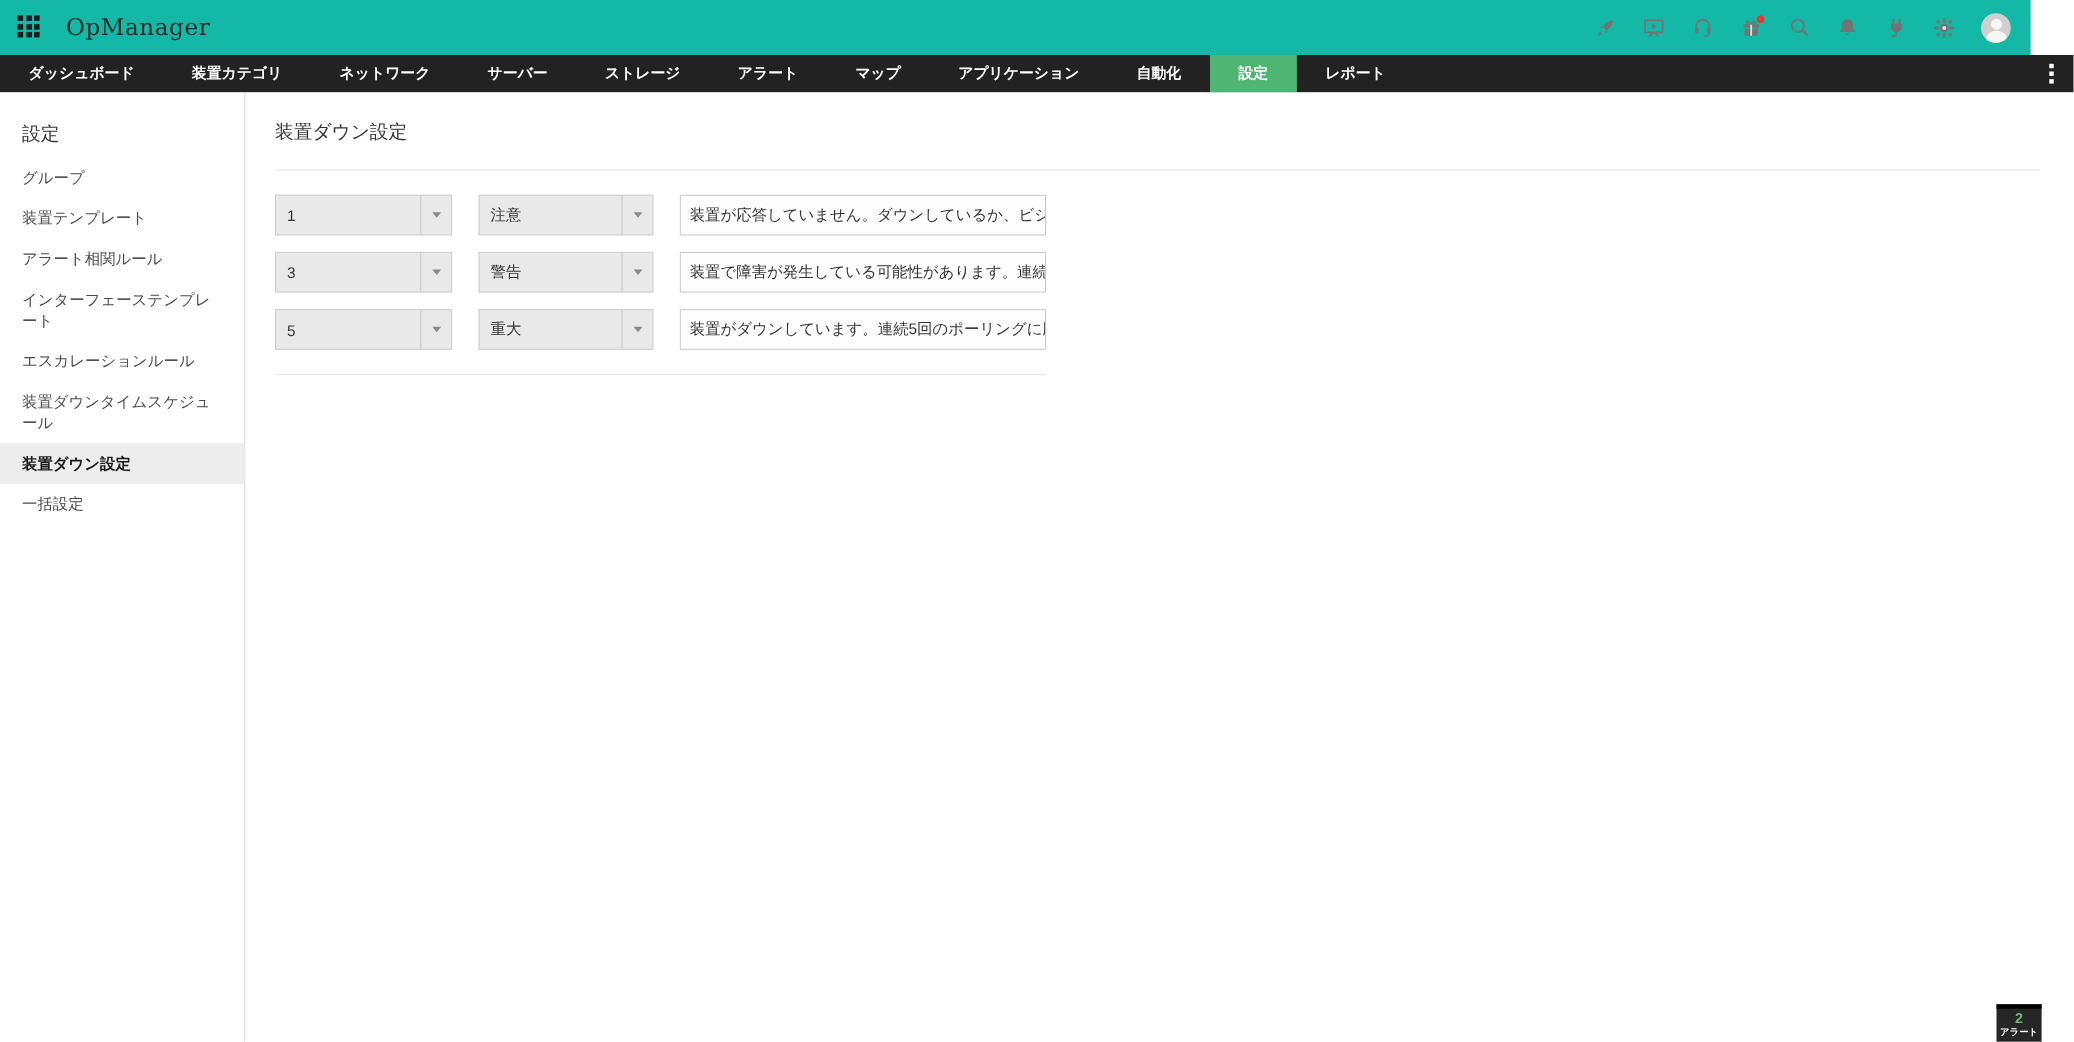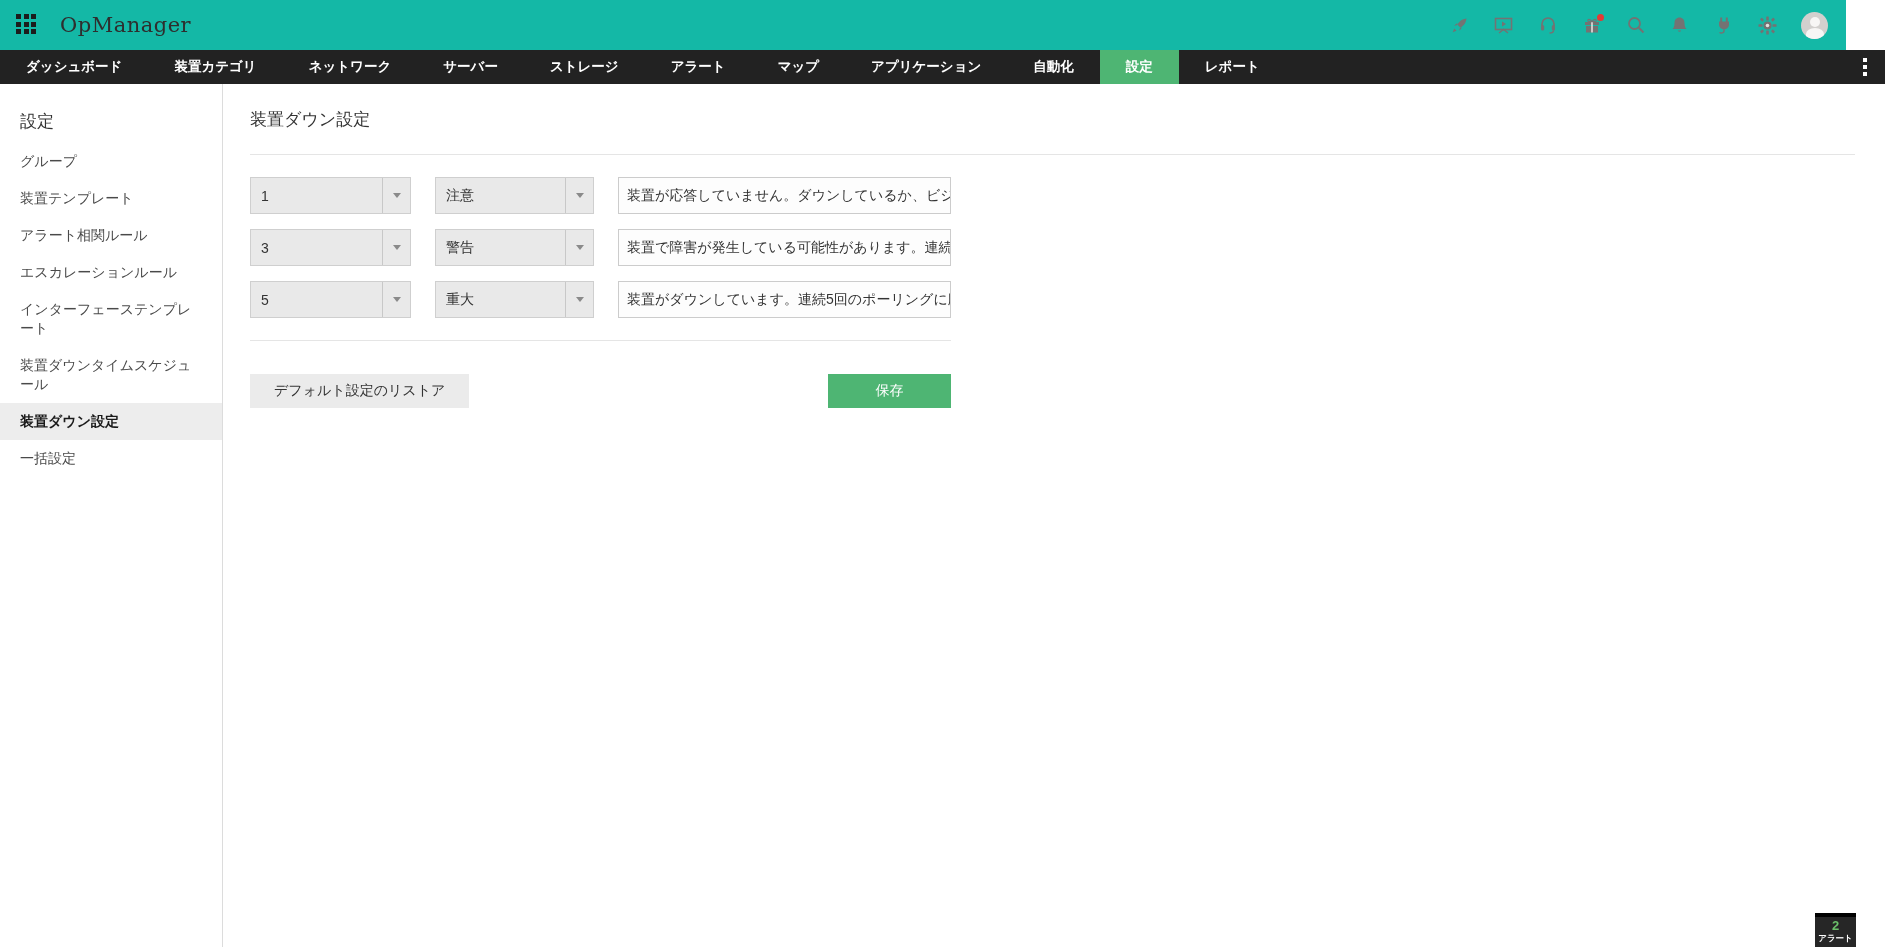--- a/index.html
+++ b/index.html
@@ -203,22 +203,22 @@
       <i></i>
       <i></i>
   </div>
 </div>
 
 <div class="sidebar">
   <div class="sidebar-heading">設定</div>
   <div class="side-item">グループ</div>
   <div class="side-item">装置テンプレート</div>
   <div class="side-item">アラート相関ルール</div>
+  <div class="side-item">インターフェーステンプレート</div>
   <div class="side-item">エスカレーションルール</div>
-  <div class="side-item">インターフェーステンプレート</div>
   <div class="side-item">装置ダウンタイムスケジュール</div>
   <div class="side-item selected">装置ダウン設定</div>
   <div class="side-item">一括設定</div>
 </div>
 
 <div class="main">
   <div class="page-title">装置ダウン設定</div>
   <hr class="title-divider">
 
   <div class="form-area">
@@ -266,23 +266,19 @@
         <div class="dd-value">重大</div>
         <div class="dd-caret-box">
             <span class="dd-caret"></span>
           </div>
       </div>
       <div class="msg-input">装置がダウンしています。連続5回のポーリングに応答がありません</div>
     </div>
 
     <hr class="form-divider">
 
-    <div class="button-row">
-      <button class="btn-restore">デフォルト設定のリストア</button>
-      <button class="btn-save">保存</button>
-    </div>
   </div>
 </div>
 
 <div class="alert-badge">
   <span class="alert-count">2</span>
   <span class="alert-label">アラート</span>
 </div>
 
 </body></html>

